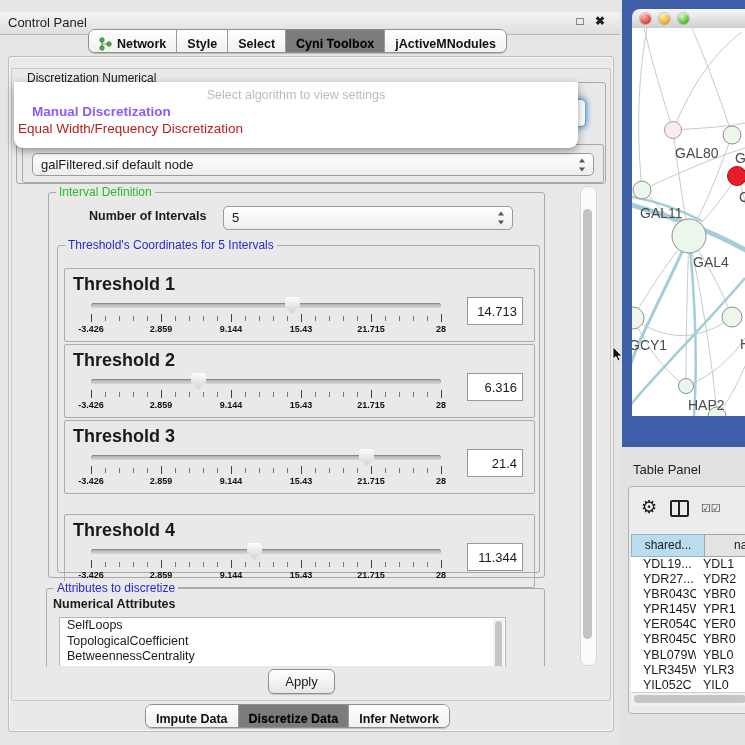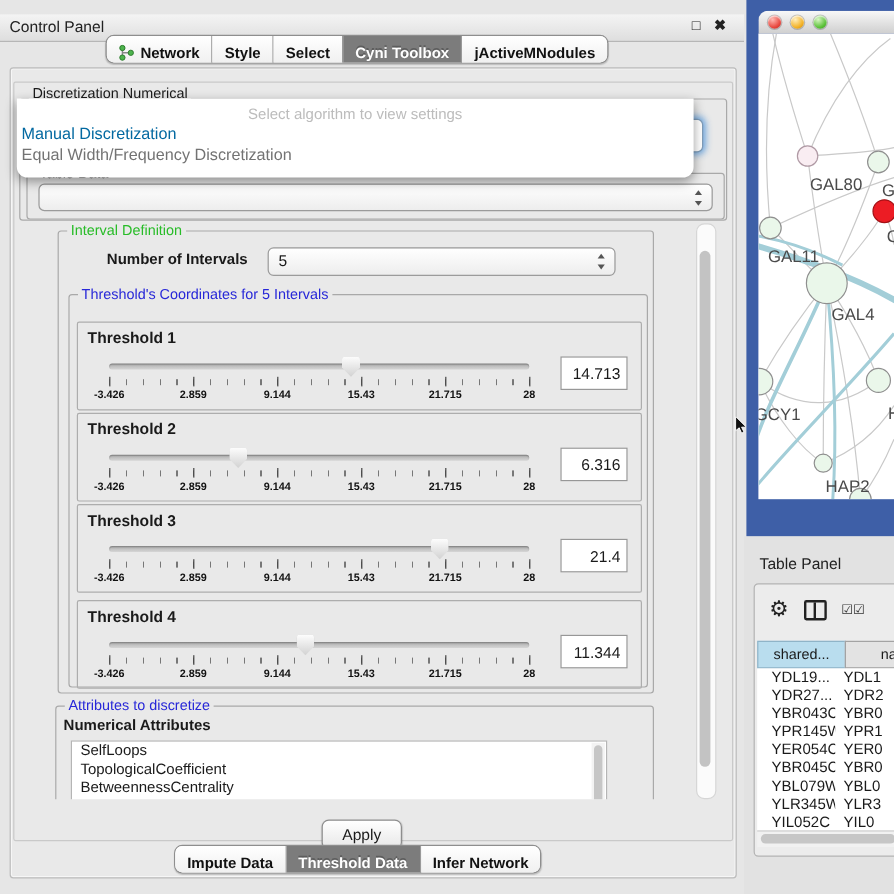--- a/index.html
+++ b/index.html
@@ -13,21 +13,21 @@
   #titlebar .title{left:8px;top:3px;font-size:13px;color:#222;}
   #titlebar .winbtn{top:2px;font-size:12px;color:#222;width:16px;text-align:center;cursor:default;}
 
   
   .segbar{display:flex;height:22px;border:1px solid #8e8e8e;border-radius:7px;overflow:hidden;
           box-shadow:0 1px 1px rgba(0,0,0,.18);background:#fff;}
   .seg{display:flex;align-items:center;justify-content:center;font-size:12.5px;font-weight:bold;
        padding:14px 10px;background:linear-gradient(#ffffff,#ececec);border-right:1px solid #9a9a9a;
        white-space:nowrap;color:#111;}
   .seg:last-child{border-right:none;}
-  .seg.sel{background:#7c7c7c;color:#ffffff;text-shadow:0 -1px 0 rgba(0,0,0,.25);}
+  .seg.sel{background:#7c7c7c;color:#000000;text-shadow:0 -1px 0 rgba(0,0,0,.25);}
   .seg .neticon{margin-right:5px;}
 
   
   #outerpanel{left:8px;top:56px;width:604px;height:674px;border:1px solid #bcbcbc;border-radius:3px;
               background:#e9e9e9;box-shadow:inset 0 0 0 1px #f6f6f6;}
   #innerpanel{left:11px;top:68px;width:598px;height:631px;border:1px solid #c9c9c9;border-radius:2px;
               background:#e9e9e9;}
 
   
   .group{border:1px solid #a9a9a9;border-radius:3px;background:#e9e9e9;}
@@ -46,31 +46,31 @@
   .spin:after{bottom:0;border-top:4.5px solid #555;}
 
   
   #algo-combo{left:26px;top:99px;width:558px;height:26px;border-radius:5px;border:1px solid #7f9db9;
               background:#fff;box-shadow:0 0 5px 2px rgba(98,160,222,.85);}
 
   
   #popup{left:14px;top:82px;width:564px;height:66px;background:#fff;border-radius:0 0 9px 9px;
          box-shadow:0 3px 9px rgba(0,0,0,.38);z-index:50;}
   #popup .hint{left:0;right:0;top:6px;text-align:center;font-size:12.5px;color:#bcbcbc;}
-  #popup .opt1{left:4px;top:22px;font-size:13.5px;font-weight:normal;color:#0369a1;}
-  #popup .opt2{left:4px;top:39px;font-size:13.5px;color:#737373;text-align:center;}
+  #popup .opt1{left:18px;top:22px;font-size:13.5px;font-weight:bold;color:#8b5cf6;}
+  #popup .opt2{left:4px;top:39px;font-size:13.5px;color:#b91c1c;text-align:center;}
 
   
   #viewport{left:14px;top:186px;width:566px;height:480px;overflow:hidden;}
   .vscroll{border:1px solid #d6d6d6;background:#fbfbfb;border-radius:7px;}
   .vthumb{position:absolute;left:2px;width:9px;background:#c3c3c3;border-radius:5px;}
 
   
   .tpanel{position:absolute;left:6px;width:469px;height:72px;border:1px solid #adadad;border-radius:2px;}
-  .tlabel{position:absolute;left:8px;top:5px;font-size:13px;font-weight:bold;}
+  .tlabel{position:absolute;left:8px;top:5px;font-size:18px;font-weight:bold;}
   .track{position:absolute;left:26px;top:34px;width:350px;height:5px;border-radius:3px;
          background:linear-gradient(#adadad,#d6d6d6);box-shadow:inset 0 1px 1px rgba(0,0,0,.25);}
   .thumb{position:absolute;top:28px;width:15px;height:17px;background:linear-gradient(#fdfdfd,#d2d2d2);
          clip-path:polygon(10% 0,90% 0,100% 14%,100% 55%,50% 100%,0 55%,0 14%);
          filter:drop-shadow(0 1px 1.5px rgba(0,0,0,.5));}
   .ticksminor{position:absolute;left:26px;top:47px;width:351px;height:5px;
          background:repeating-linear-gradient(90deg,#777 0 1px,transparent 1px 14px);}
   .tickmajor{position:absolute;top:45px;width:1px;height:8px;background:#444;}
   .tl{position:absolute;top:55px;transform:translateX(-50%);font-size:9px;font-weight:bold;color:#111;
       white-space:nowrap;}
@@ -80,21 +80,21 @@
 
   
   #attrlist{background:#fff;border:1px solid #b5b5b5;}
   #attrlist .item{font-size:12.5px;line-height:15.5px;padding-left:7px;white-space:nowrap;}
   #attrlist .lscroll{position:absolute;top:1px;right:1px;bottom:-20px;width:11px;background:#f3f3f3;}
   #attrlist .lthumb{position:absolute;left:2px;top:2px;width:7px;height:58px;background:#c6c6c6;border-radius:4px;}
 
   
   .pushbtn{display:flex;align-items:center;justify-content:center;border:1px solid #8e8e8e;
            border-radius:6px;background:linear-gradient(#ffffff,#e7e7e7);font-size:13px;
-           box-shadow:0 1px 1px rgba(0,0,0,.15);margin-top:14px;}
+           box-shadow:0 1px 1px rgba(0,0,0,.15);}
 
   
   #netframe{left:622px;top:0;width:123px;height:447px;background:#3e5fa7;}
   #nettitle{left:10px;top:9px;width:113px;height:19px;background:linear-gradient(#f8f8f8,#cfcfcf);
             border-bottom:1px solid #9a9a9a;border-radius:8px 0 0 0;}
   .light{position:absolute;top:4px;width:11px;height:11px;border-radius:50%;
          box-shadow:0 0 0 1px rgba(0,0,0,.2), inset 0 1px 1px rgba(255,255,255,.7);}
   #netcanvas{left:10px;top:28px;width:113px;height:388px;background:#fff;overflow:hidden;}
 
   
@@ -153,20 +153,21 @@
 <div class="abs" id="innerpanel"></div>
 
 <div class="abs group" style="left:16px;top:82px;width:588px;height:100px;">
   <span class="gtitle" style="top:-12px;">Discretization Numerical</span>
 </div>
 <div class="abs" id="algo-combo"></div>
 
 <div class="abs group" style="left:22px;top:144px;width:580px;height:37px;">
   <span class="gtitle">Table Data</span>
   <div class="combo" style="position:absolute;left:9px;top:8px;width:560px;height:21px;">
+    <div class="ctxt">galFiltered.sif default node</div>
     <div class="spin"></div>
   </div>
 </div>
 
 <div class="abs" id="popup">
   <div class="abs hint">Select algorithm to view settings</div>
   <div class="abs opt1">Manual Discretization</div>
   <div class="abs opt2">Equal Width/Frequency Discretization</div>
 </div>
 
@@ -237,21 +238,21 @@
         <span class="tl" style="left:26px;">-3.426</span>
         <span class="tl" style="left:96px;">2.859</span>
         <span class="tl" style="left:166px;">9.144</span>
         <span class="tl" style="left:236px;">15.43</span>
         <span class="tl" style="left:306px;">21.715</span>
         <span class="tl" style="left:376px;">28</span>
         <div class="thumb" style="left:294px;"></div>
         <div class="tvalue">21.4</div>
       </div>
 
-      <div class="tpanel" style="top:254px;">
+      <div class="tpanel" style="top:268px;">
         <div class="tlabel">Threshold 4</div>
         <div class="track"></div>
         <div class="ticksminor"></div>
         <div class="tickmajor" style="left:26px;"></div>
           <div class="tickmajor" style="left:96px;"></div>
           <div class="tickmajor" style="left:166px;"></div>
           <div class="tickmajor" style="left:236px;"></div>
           <div class="tickmajor" style="left:306px;"></div>
           <div class="tickmajor" style="left:376px;"></div>
         <span class="tl" style="left:26px;">-3.426</span>
@@ -286,21 +287,21 @@
 
 <div class="abs pushbtn" style="left:268px;top:669px;width:65px;height:23px;">
   <span>Apply</span>
 </div>
 
 <div class="abs segbar" style="left:145px;top:704px;">
   <div class="seg">
       <span>Impute Data</span>
     </div>
   <div class="seg sel">
-      <span>Threshold Data</span>
+      <span>Discretize Data</span>
     </div>
   <div class="seg">
       <span>Infer Network</span>
     </div>
 </div>
 
 <svg class="abs" style="left:612px;top:347px;" width="11" height="16" viewBox="0 0 11 16">
   <polygon points="1,0 1,12 4,9.5 6,14 8,13 6,9 10,9" fill="#111" stroke="#fff" stroke-width="0.8"></polygon>
 </svg>
 

